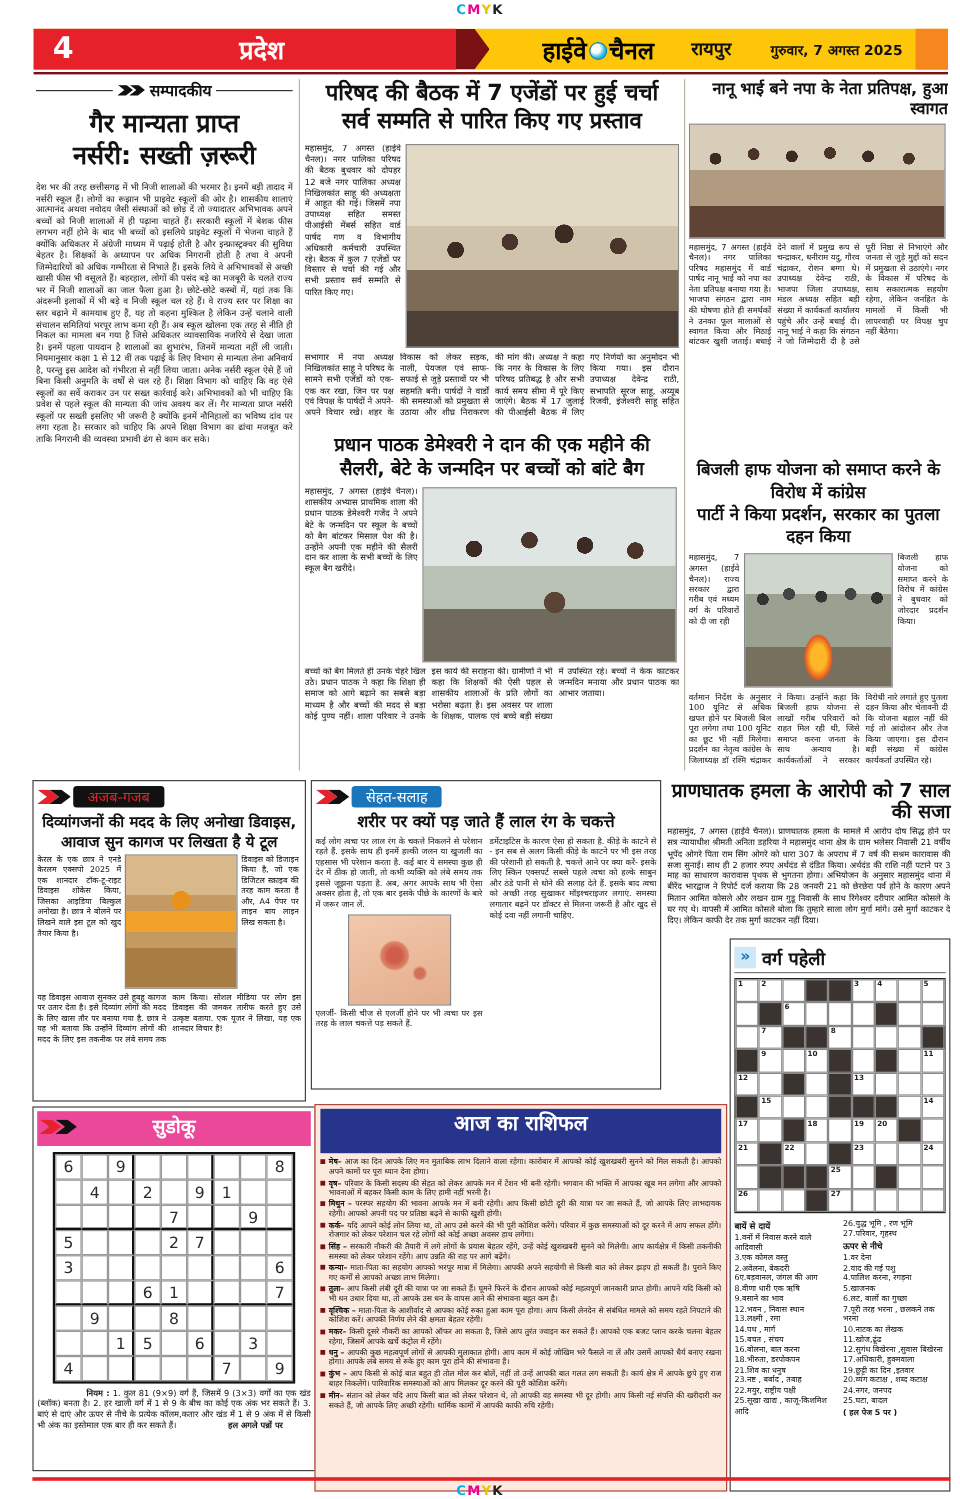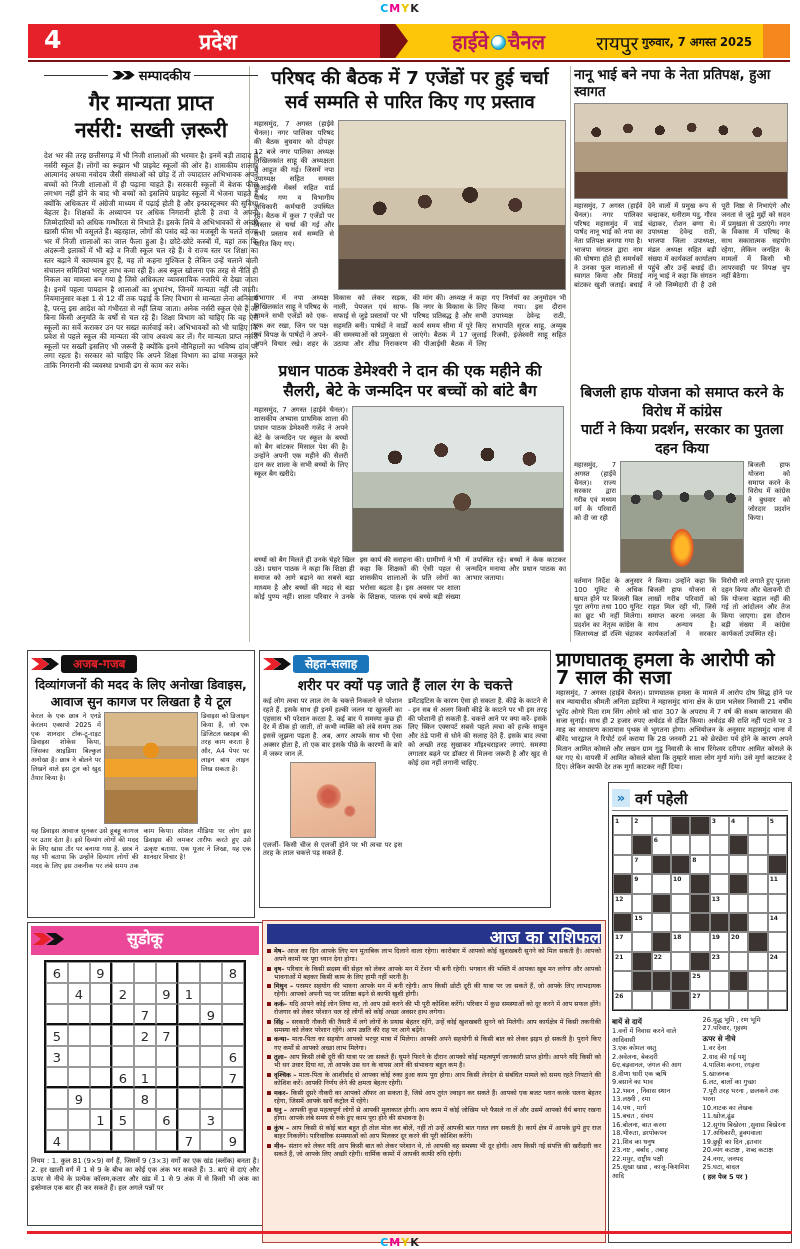--- a/index.html
+++ b/index.html
@@ -11,30 +11,30 @@
   .cmyk{width:100%;text-align:center;font-weight:bold;font-size:11px;letter-spacing:1px;}
   
   .masthead{left:28px;top:24px;width:762px;height:34px;background:#fdc609;}
   .mh-red{position:absolute;left:0;top:0;width:352px;height:34px;background:#e62129;}
   .mh-chev{position:absolute;left:352px;top:0;width:28px;height:34px;background:#7a1012;
            clip-path:polygon(0 0,55% 0,100% 50%,55% 100%,0 100%,0 0);}
   .mh-orange{position:absolute;right:0;top:0;width:27px;height:34px;background:#f6871f;}
   .mh-num{position:absolute;left:16px;top:1px;color:#fff;font-size:25px;font-weight:bold;}
   .mh-sec{position:absolute;left:100px;top:3px;width:180px;text-align:center;color:#fff;
           font-size:21px;font-weight:bold;}
-  .mh-brand{position:absolute;left:424px;top:4px;color:#be185d;font-size:20px;font-weight:bold;}
+  .mh-brand{position:absolute;left:424px;top:4px;color:#000000;font-size:20px;font-weight:bold;}
   .globe{display:inline-block;width:13px;height:13px;border-radius:50%;vertical-align:middle;
          background:radial-gradient(circle at 35% 35%,#fff 0 30%,#36c2ea 60%,#0d84b5 100%);
          border:1px solid #0d84b5;margin:0 2px 3px 2px;}
-  .mh-city{position:absolute;left:548px;top:6px;font-size:19px;font-weight:normal;color:#111;margin-left:20px;}
+  .mh-city{position:absolute;left:548px;top:6px;font-size:15px;font-weight:bold;color:#111;}
   .mh-date{position:absolute;left:614px;top:10px;font-size:11.5px;font-weight:bold;color:#111;}
   .header-rule{left:28px;top:60px;width:762px;height:2px;background:#7a1012;}
   .vdiv{width:1px;background:#b9b2a6;}
   
-  .edit{left:44px;top:66px;width:214px;height:578px;overflow:hidden;}
+  .edit{left:30px;top:66px;width:214px;height:578px;overflow:hidden;}
   .edit-head{display:flex;align-items:center;gap:4px;font-size:13px;font-weight:bold;}
   .edit-head .line{flex:1;height:1px;background:#333;}
   .chev{display:inline-block;width:18px;height:12px;
         clip-path:polygon(0 0,55% 0,100% 50%,55% 100%,0 100%,45% 50%);}
   .chev.red{background:#e62129;} .chev.black{background:#111;}
   .chev.small{width:13px;height:9px;}
   .edit-title{font-size:21px;line-height:27px;font-weight:bold;text-align:center;margin-top:6px;}
   .edit-body{font-size:7.2px;line-height:9.55px;margin-top:7px;}
   
   .ccol{left:254px;top:66px;width:312px;height:578px;overflow:hidden;}
@@ -54,21 +54,21 @@
   .cols2{column-count:2;column-gap:5px;margin-top:3px;overflow:hidden;}
   .ph-pradhan{width:212px;height:146px;background:
       radial-gradient(circle 7px at 20% 35%,#3c2b22 97%,transparent),
       radial-gradient(circle 7px at 42% 30%,#4a332a 97%,transparent),
       radial-gradient(circle 7px at 64% 33%,#3c2b22 97%,transparent),
       radial-gradient(circle 7px at 84% 36%,#4a332a 97%,transparent),
       radial-gradient(circle 9px at 52% 66%,#5a4436 97%,transparent),
       linear-gradient(180deg,#dfe5e2 0 45%,#b9c0b4 45% 70%,#6f6a5c 70% 100%);}
   
   .rcol{left:574px;top:66px;width:216px;height:578px;overflow:hidden;}
-  .hl-nanu{font-size:13.5px;line-height:17px;font-weight:bold;text-align:left;}
+  .hl-nanu{font-size:13.5px;line-height:17px;font-weight:bold;text-align:right;}
   .ph-nanu{width:214px;height:96px;margin:3px 0;background:
       radial-gradient(circle 5px at 10% 30%,#3c2b22 97%,transparent),
       radial-gradient(circle 5px at 25% 26%,#4a332a 97%,transparent),
       radial-gradient(circle 5px at 40% 28%,#3c2b22 97%,transparent),
       radial-gradient(circle 5px at 55% 25%,#4a332a 97%,transparent),
       radial-gradient(circle 5px at 70% 28%,#3c2b22 97%,transparent),
       radial-gradient(circle 5px at 86% 30%,#4a332a 97%,transparent),
       linear-gradient(180deg,#d8cdb9 0 40%,#b09a80 40% 72%,#5f4334 72% 100%);}
   .smalltxt{font-size:6.8px;line-height:8.8px;text-align:justify;}
   .hl-bijli{font-size:14px;line-height:18.5px;font-weight:bold;text-align:center;margin-top:5px;}
@@ -76,38 +76,38 @@
       radial-gradient(ellipse 16px 26px at 50% 78%,#ffb627 0 40%,#e25822 70%,transparent 75%),
       radial-gradient(circle 5px at 12% 34%,#333 97%,transparent),
       radial-gradient(circle 5px at 30% 30%,#444 97%,transparent),
       radial-gradient(circle 5px at 52% 32%,#333 97%,transparent),
       radial-gradient(circle 5px at 72% 30%,#444 97%,transparent),
       radial-gradient(circle 5px at 90% 33%,#333 97%,transparent),
       linear-gradient(180deg,#cfd6cd 0 30%,#9aa191 30% 70%,#77705f 70% 100%);}
   
   .box{border:1px solid #444;box-sizing:border-box;padding:3px;background:#fff;overflow:hidden;}
   .band{display:flex;align-items:center;gap:2px;height:20px;}
-  .pill{border-radius:3px;padding:1px 12px;font-size:12px;font-weight:bold;line-height:16px;}
+  .pill{border-radius:3px;padding:1px 12px;font-size:12px;font-weight:normal;line-height:16px;}
   .pill.ajab{background:#111;color:#e62129;}
   .pill.sehat{background:#1b75bb;color:#fff;}
   .ajab-box{left:27px;top:650px;width:228px;height:268px;}
   .hl-box{font-size:12.5px;line-height:16.5px;font-weight:bold;text-align:center;margin:3px 0 2px;}
   .ph-device{width:94px;height:112px;background:
       linear-gradient(0deg,transparent 0 42%,#f0a22a 42% 58%,transparent 58%),
       radial-gradient(circle 8px at 50% 34%,#e8921b 97%,transparent),
       linear-gradient(180deg,#d9b98a 0 30%,#c49a62 30% 70%,#a97c44 70% 100%);}
   .sehat-box{left:259px;top:650px;width:292px;height:258px;}
   .hl-sehat{font-size:13.5px;line-height:17px;font-weight:bold;text-align:center;margin:3px 0;}
   .ph-skin{width:86px;height:76px;margin:3px auto;background:
       radial-gradient(circle 15px at 45% 45%,#cf5d4a 0 40%,#dd8668 75%,transparent 85%),
       radial-gradient(circle 8px at 70% 65%,#d4705a 0 50%,transparent 80%),
       linear-gradient(160deg,#f2c9ac,#e3ad8d);}
   
   .pran{left:556px;top:650px;width:236px;}
-  .hl-pran{font-size:19px;line-height:18px;font-weight:bold;text-align:left;}
+  .hl-pran{font-size:16px;line-height:18px;font-weight:bold;text-align:right;}
   .pran-body{font-size:6.9px;line-height:9.3px;text-align:justify;margin-top:3px;height:108px;overflow:hidden;}
   .varg-box{left:608px;top:782px;width:184px;height:461px;}
   .varg-head{display:flex;align-items:center;gap:5px;height:24px;border-bottom:1px solid #777;margin-bottom:4px;}
   .varg-icon{width:18px;height:18px;background:#cfe8f7;color:#1b75bb;font-weight:bold;
              font-size:13px;line-height:18px;text-align:center;}
   .varg-title{font-size:15px;font-weight:bold;}
   .xgrid{display:grid;grid-template-columns:repeat(9,1fr);width:176px;border:1px solid #222;box-sizing:border-box;}
   .xcell{height:19.4px;border:0.5px solid #888;box-sizing:border-box;position:relative;background:#fff;}
   .xcell.blk{background:#3b3330;}
   .xnum{position:absolute;left:1px;top:0;font-size:6px;font-weight:bold;color:#222;}
@@ -120,26 +120,26 @@
   .sud-box{left:27px;top:922px;width:236px;height:304px;}
   .sud-band{position:relative;height:29px;background:#ec4899;}
   .sud-band .chevs{position:absolute;left:2px;top:4px;}
   .sud-title{text-align:center;color:#fff;font-weight:bold;font-size:16px;line-height:26px;}
   .sgrid{display:grid;grid-template-columns:repeat(9,22px);width:198px;margin:5px auto 4px;
          border:2px solid #111;box-sizing:content-box;}
   .scell{width:22px;height:21px;border:0.5px solid #999;box-sizing:border-box;
          font-size:13px;line-height:21px;text-align:center;color:#2b2b2b;font-weight:500;}
   .scell.br{border-right:2px solid #111;} .scell.bb{border-bottom:2px solid #111;}
   .sud-rules{font-size:6.9px;line-height:9px;text-align:justify;}
-  .sud-rules b{font-weight:normal;}
+  .sud-rules b{font-weight:bold;margin-left:41px;}
   
   .rash-box{left:262px;top:920px;width:344px;height:323px;border:1px solid #b5443c;
             background:#fdeade;box-sizing:border-box;padding:2px 4px;overflow:hidden;}
-  .rash-band{background:#27348b;color:#fff;text-align:right;font-size:17px;font-weight:bold;
-             line-height:26px;height:20px;margin:1px 0 3px;}
+  .rash-band{background:#27348b;color:#fff;text-align:center;font-size:17px;font-weight:bold;
+             line-height:26px;height:37px;margin:1px 0 3px;}
   .rash-item{font-size:6.4px;line-height:8.1px;text-align:justify;margin-bottom:1.5px;
              padding-left:7px;position:relative;}
   .rash-item::before{content:"";position:absolute;left:0;top:2px;width:4px;height:4px;background:#7a1012;}
   .rash-item b{font-weight:bold;}
   .bottom-rule{left:27px;top:1231px;width:765px;height:3px;background:#e62129;}
 </style>
 </head>
 <body>
 <div class="page">
 

